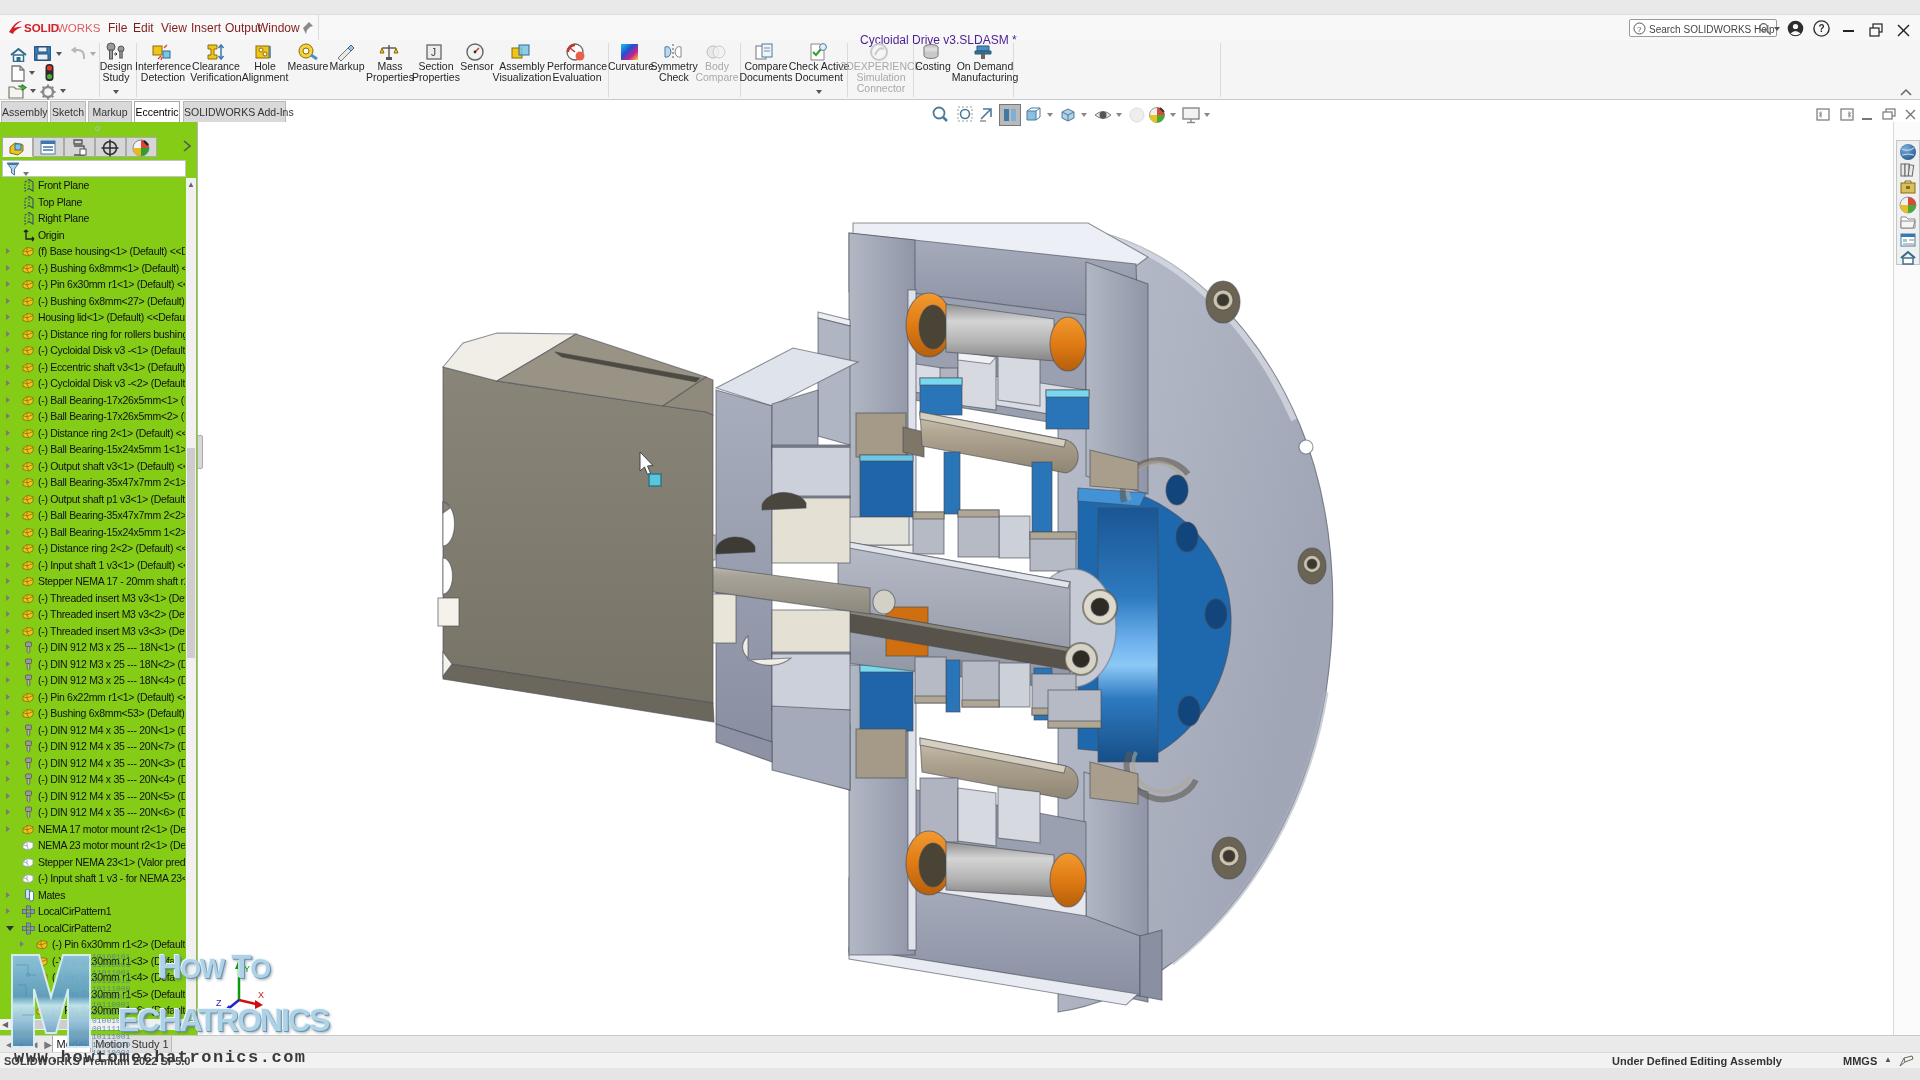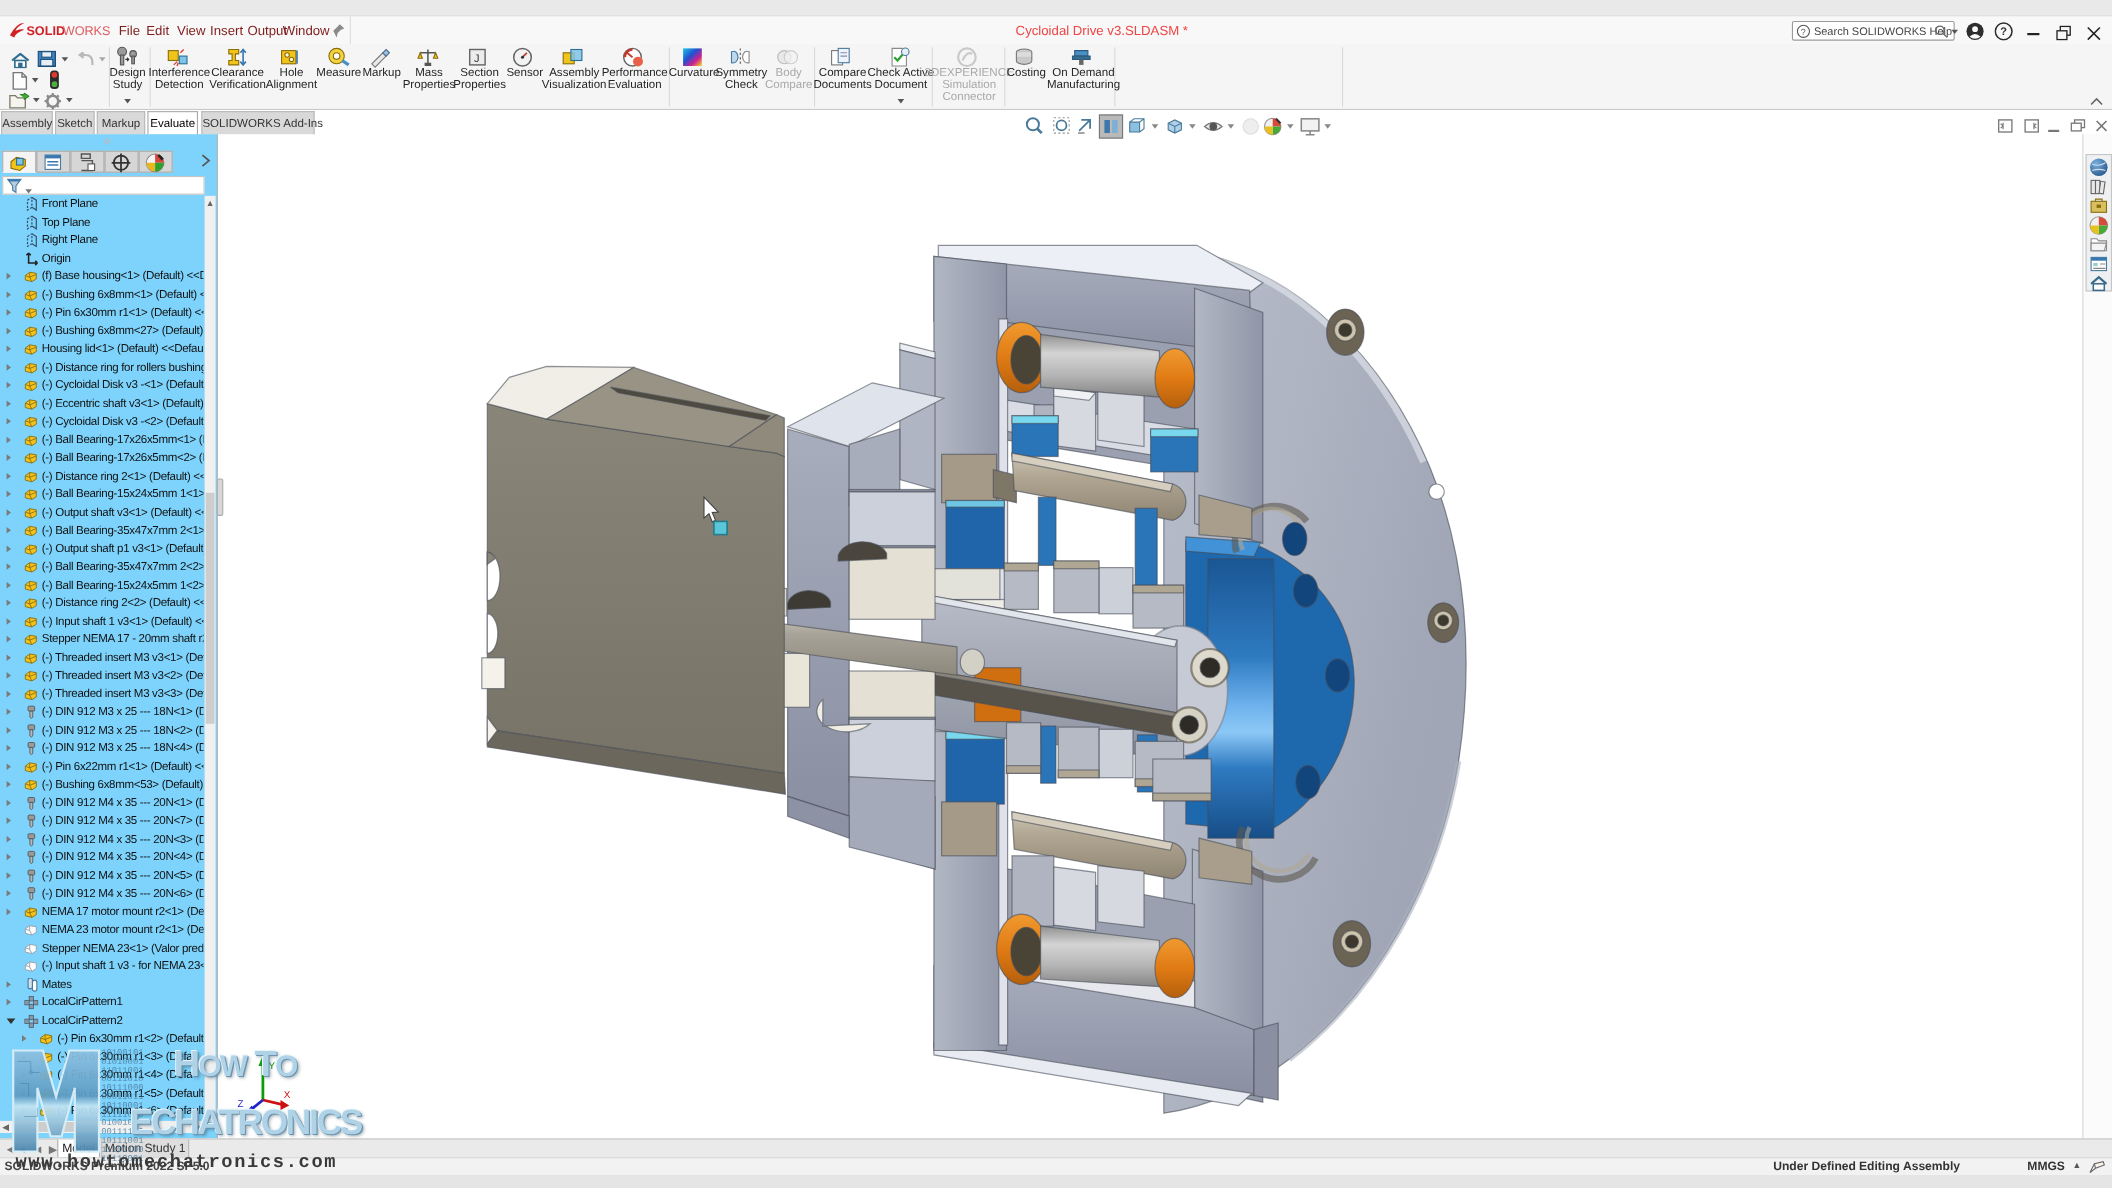--- a/index.html
+++ b/index.html
@@ -3,21 +3,21 @@
 <style>
 *{margin:0;padding:0;box-sizing:border-box;}
 html,body{width:1920px;height:1080px;overflow:hidden;background:#fff;
  font-family:"Liberation Sans",sans-serif;}
 .abs{position:absolute;}
 #page{position:relative;width:1920px;height:1080px;}
 
 #topstrip{left:0;top:0;width:1920px;height:15px;background:#e9e9e9;border-bottom:1px solid #dcdcdc;}
 #menubar{left:0;top:15px;width:1920px;height:25px;background:#f8f8f8;}
 .menu{position:absolute;top:6px;font-size:12px;color:#7f1d1d;}
-#title{position:absolute;top:6px;left:860px;width:220px;text-align:right;font-size:12px;color:#ef4444;}
+#title{position:absolute;top:18px;left:860px;width:220px;text-align:left;font-size:12px;color:#4c1d95;}
 
 #ribbon{left:0;top:40px;width:1920px;height:60px;background:#f5f5f5;border-bottom:1px solid #c9c9c9;}
 .rsep{position:absolute;top:3px;width:1px;height:54px;background:#dadada;}
 .rlabel{position:absolute;font-size:10.5px;color:#262626;text-align:center;line-height:11px;top:21px;}
 .rlabel.gray{color:#a9a9a9;text-align:center;}
 .caret{position:absolute;width:0;height:0;border-left:3.5px solid transparent;border-right:3.5px solid transparent;border-top:4px solid #555;}
 
 #tabbar{left:0;top:100px;width:1920px;height:22px;background:#fff;}
 .tab{position:absolute;top:1px;height:21px;background:#d9d9d9;border:1px solid #b9b9b9;border-bottom:none;font-size:10.5px;color:#333;text-align:center;padding-top:4px;white-space:nowrap;}
 .tab.active{background:#fff;border-color:#a8a8a8;color:#000;}
@@ -289,24 +289,24 @@
       </svg>
       <div class="rlabel" style="left:940px;width:90px;">On Demand<br>Manufacturing</div>
       <svg class="abs" style="left:1900px;top:48px" width="12" height="8" viewBox="0 0 12 8">
         <path d="M1 7 L6 2 L11 7" fill="none" stroke="#666" stroke-width="1.5"></path>
       </svg>
     </div>
 <div class="abs" style="left:0;top:100px;width:1920px;height:22px;">
       <div class="tab" style="left:1px;width:47px">Assembly</div>
       <div class="tab" style="left:50px;width:36px">Sketch</div>
       <div class="tab" style="left:88px;width:44px">Markup</div>
-      <div class="tab active" style="left:134px;width:46px">Evaluate</div>
+      <div class="tab active" style="left:134px;width:46px">Eccentric</div>
       <div class="tab" style="left:183px;width:103px">SOLIDWORKS Add-Ins</div>
     </div>
-<div class="abs" style="left:0;top:122px;width:198px;height:913px;background:#7dd3fc;border-right:1px solid #b5b5b5;">
+<div class="abs" style="left:0;top:122px;width:198px;height:913px;background:#84cc16;border-right:1px solid #b5b5b5;">
       <div class="abs" style="left:95px;top:4px;width:5px;height:5px;border:1px solid #bbb;border-radius:50%"></div>
       <div class="ptab active" style="left:2px"><svg width="20" height="20" viewBox="0 0 20 20" style="margin-left:4px">
           <path d="M3 9 l5 -4 8 2 0 6 -5 4 -8 -2 z" fill="#f0c419" stroke="#8a6d0b"></path>
           <rect x="8" y="6" width="6" height="6" fill="#7ec3e8" stroke="#2c6e94"></rect>
         </svg></div>
       <div class="ptab" style="left:33px"><svg width="20" height="20" viewBox="0 0 20 20" style="margin-left:4px">
           <rect x="3" y="3" width="14" height="13" fill="#fff" stroke="#4a7aa0"></rect>
           <rect x="3" y="3" width="14" height="3" fill="#3a78b0"></rect>
           <line x1="5" y1="9" x2="15" y2="9" stroke="#3a78b0" stroke-width="1.5"></line>
           <line x1="5" y1="12" x2="15" y2="12" stroke="#3a78b0" stroke-width="1.5"></line>

